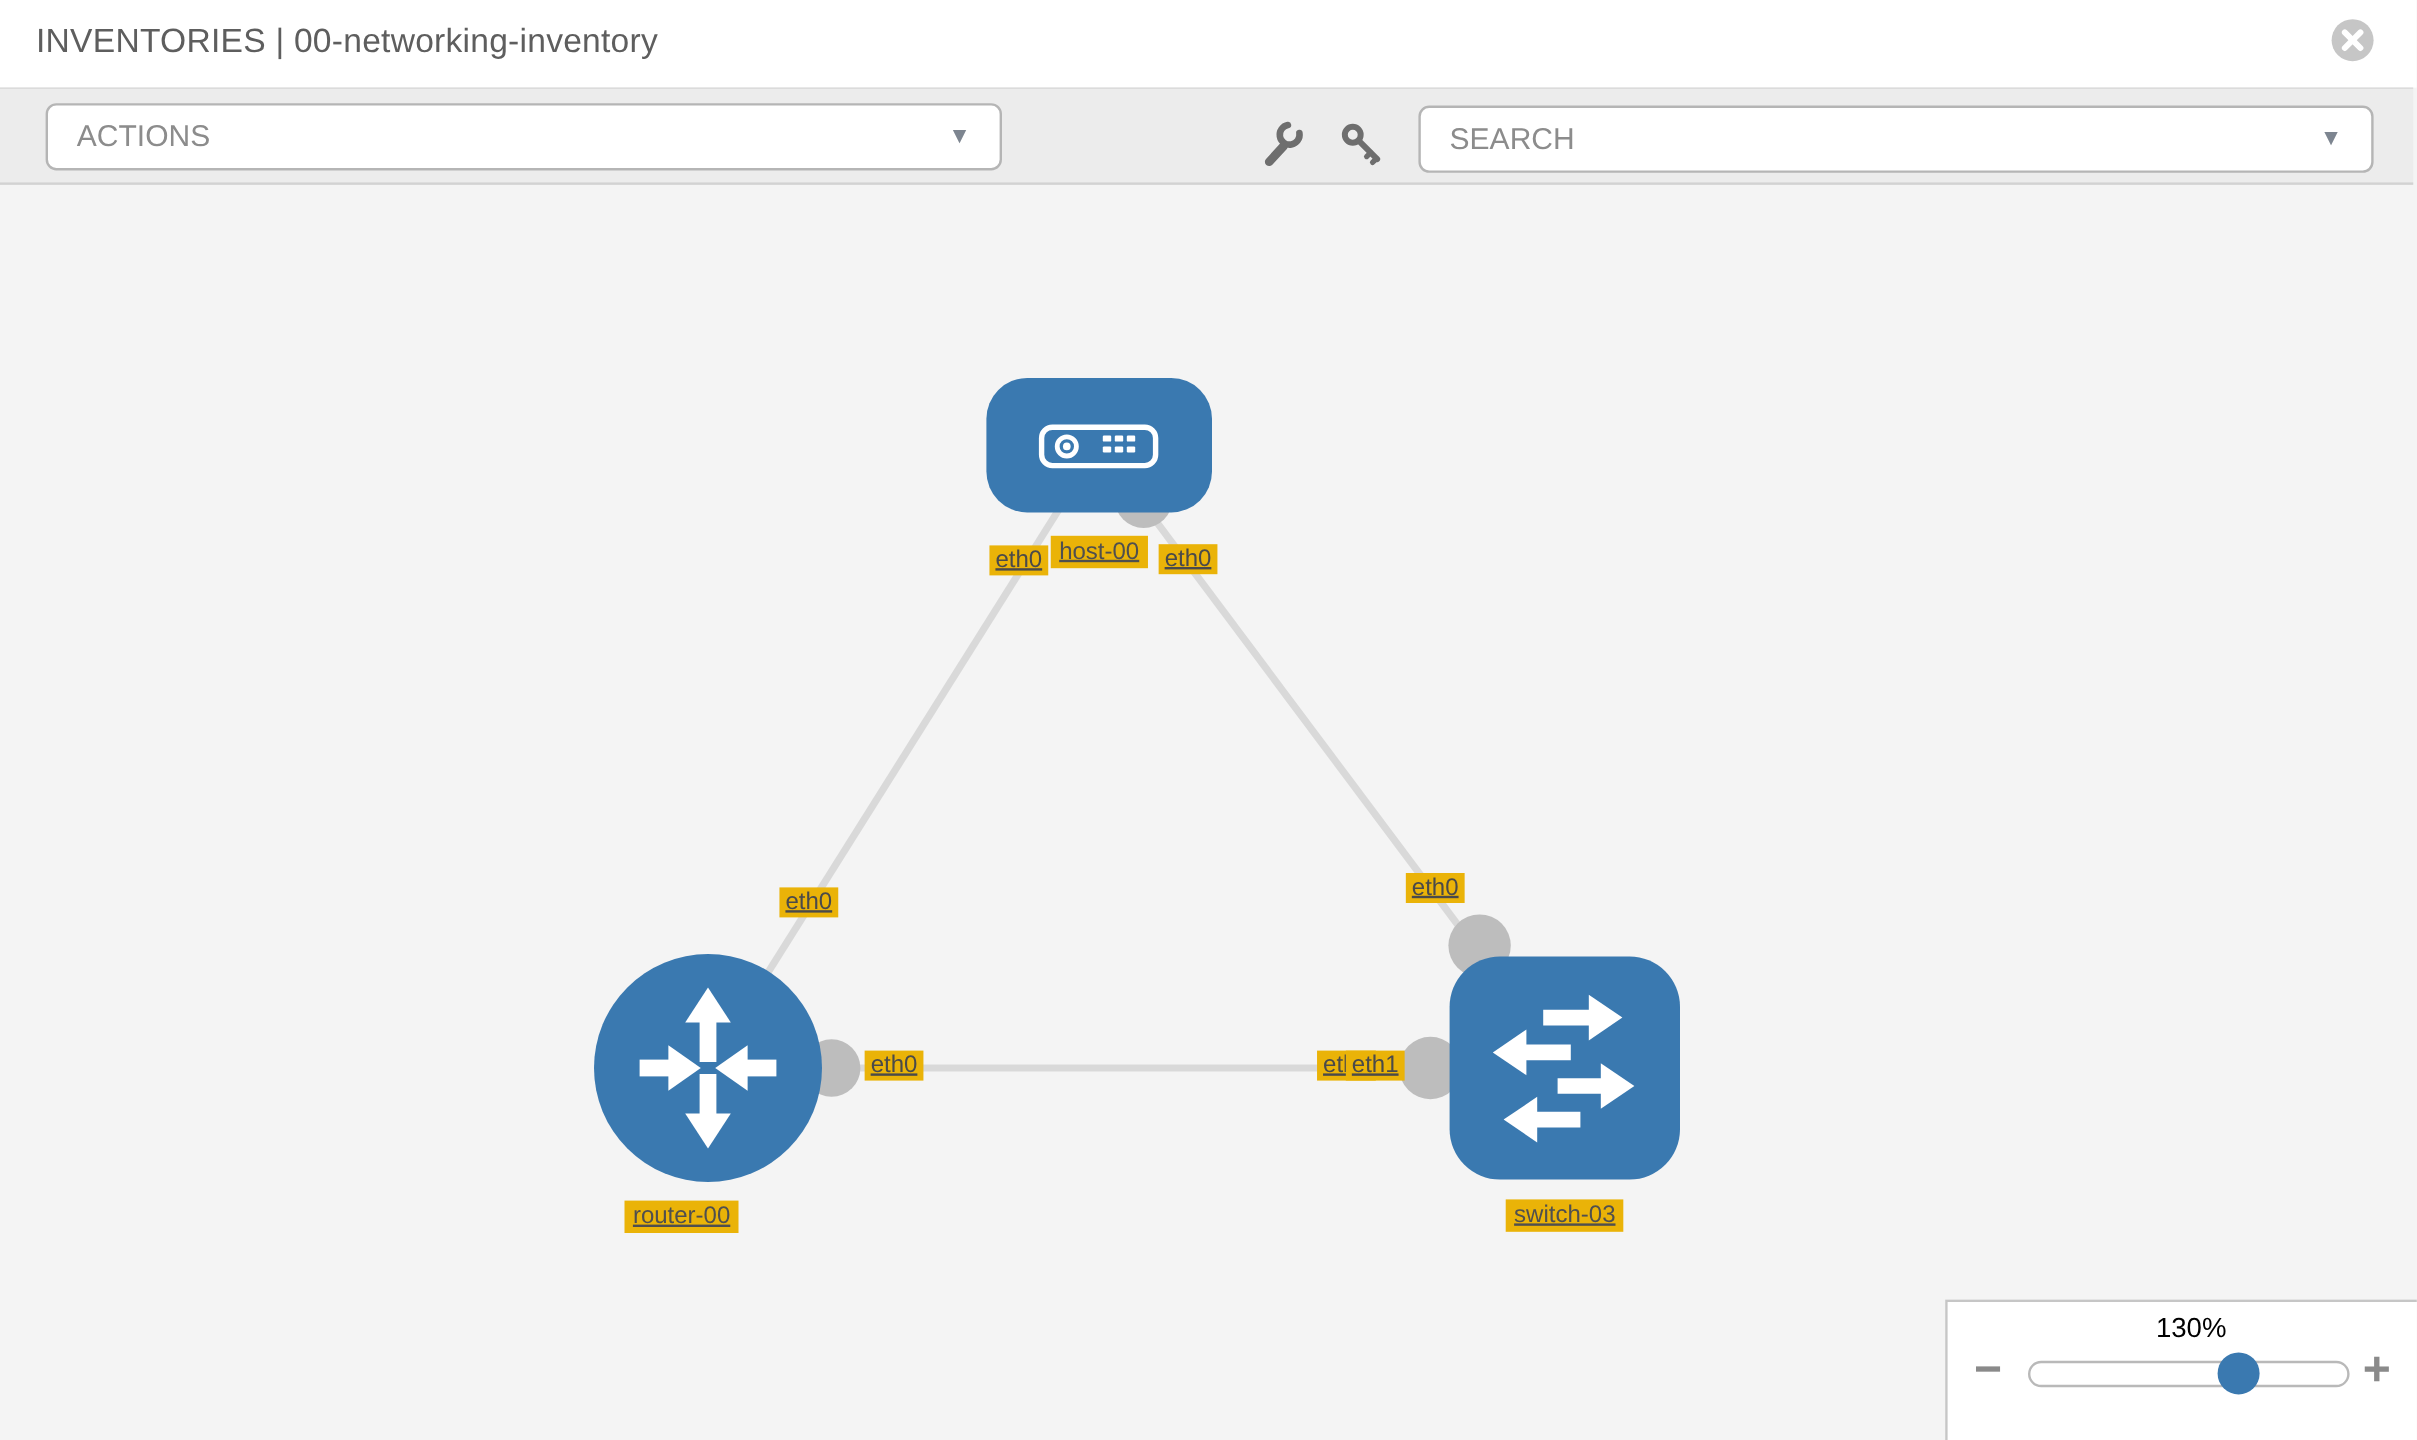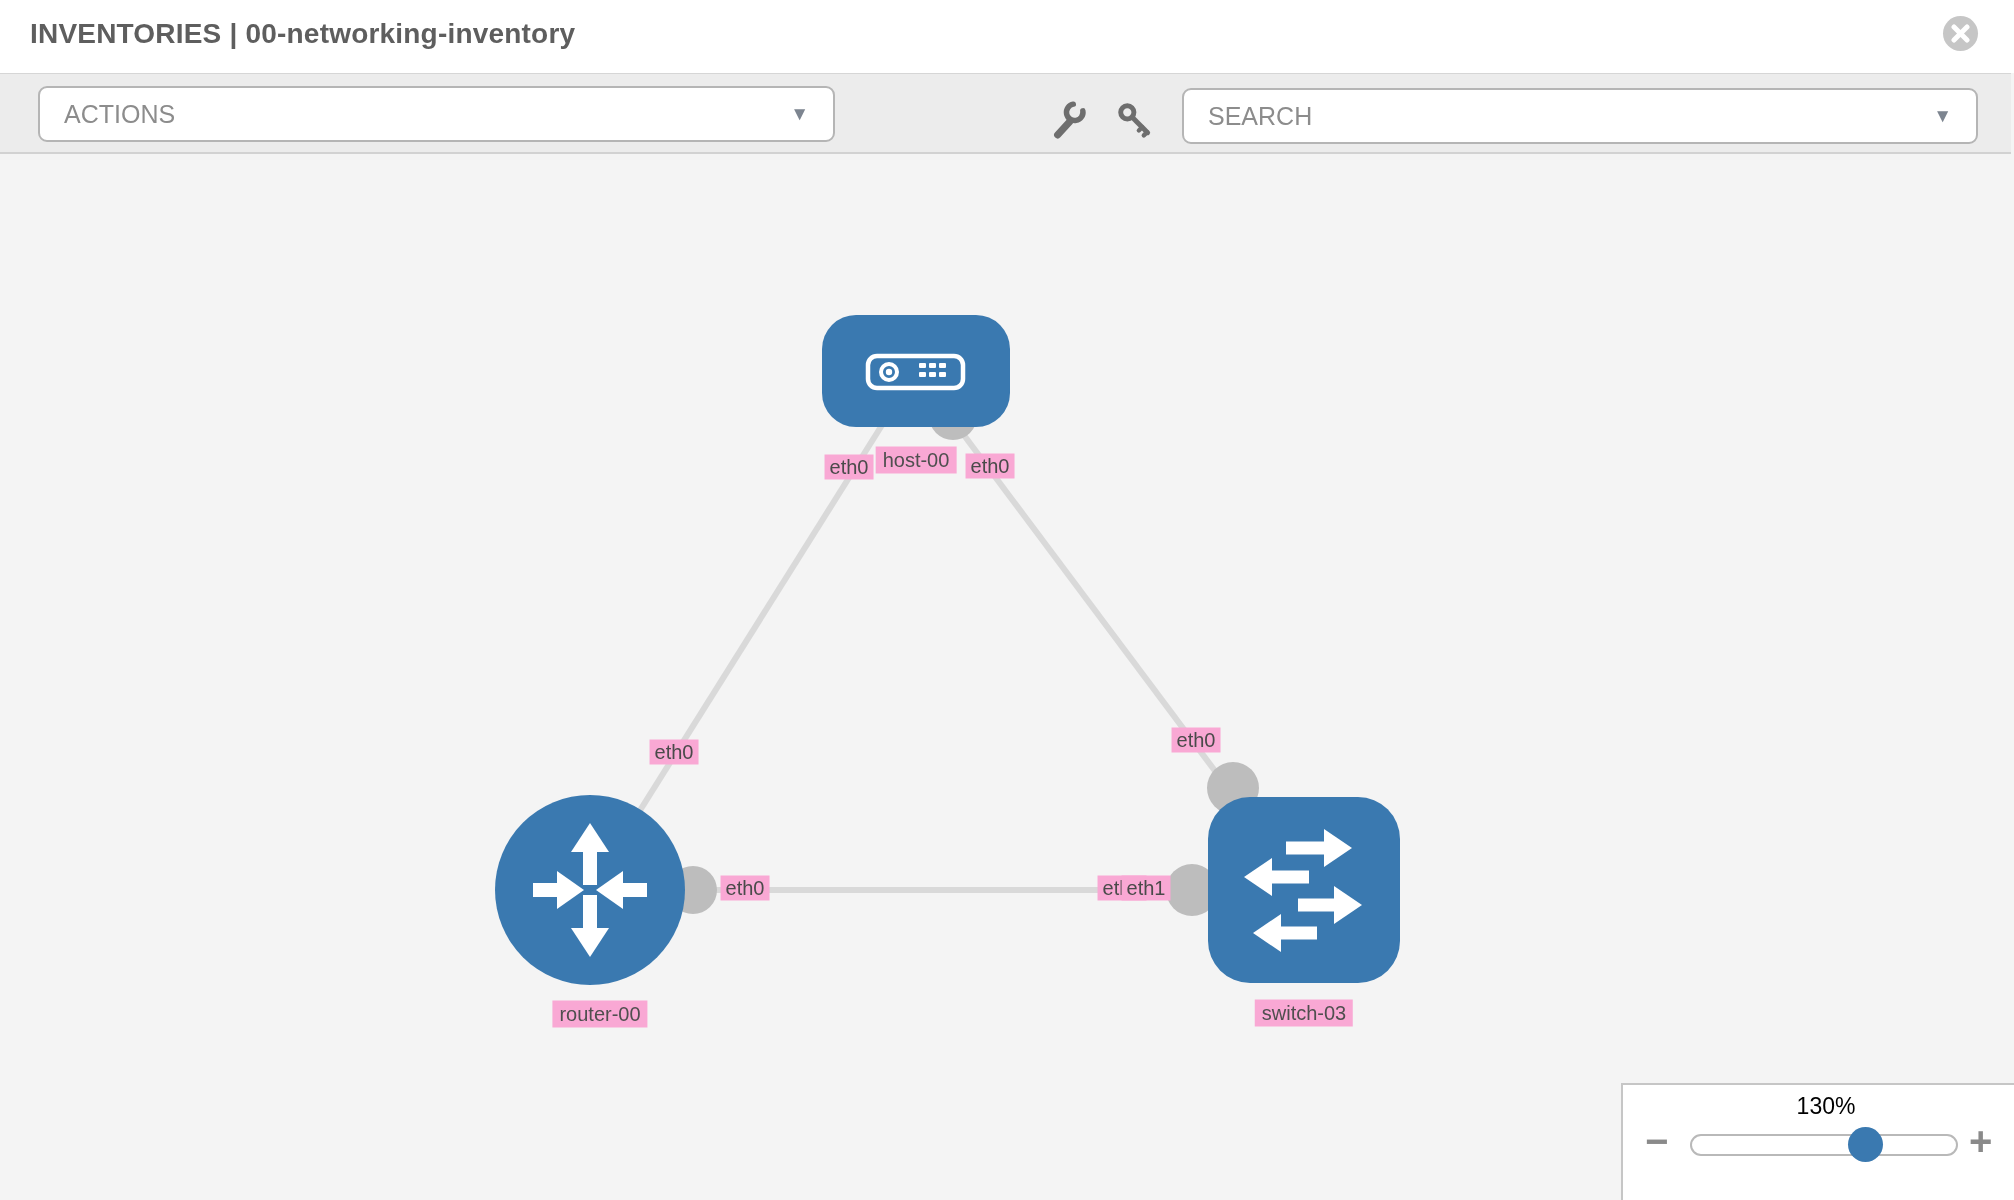--- a/index.html
+++ b/index.html
@@ -8,21 +8,21 @@
     font-family:"Liberation Sans","DejaVu Sans",sans-serif;
     background:#f4f4f4;
   }
   
   .header{
     position:absolute;left:0;top:0;width:2014px;height:73px;
     background:#ffffff;box-sizing:border-box;
   }
   .page-title{
     position:absolute;left:30px;top:18px;
-    font-size:28px;font-weight:bold;color:#5e5e5e;letter-spacing:.2px;
+    font-size:28px;font-weight:normal;color:#5e5e5e;letter-spacing:.2px;
   }
   .close-btn{
     position:absolute;left:1943px;top:16px;width:35px;height:35px;border-radius:50%;
     background:#c6c6c6;cursor:pointer;
   }
   .close-btn svg{position:absolute;left:8px;top:8px;}
   
   .toolbar{
     position:absolute;left:0;top:73px;width:2011px;height:81px;
     background:#ececec;border-top:1px solid #d6d6d6;border-bottom:2px solid #d2d2d2;
@@ -43,22 +43,22 @@
   }
   .wrench-btn{left:1045px;}
   .key-btn{left:1113px;}
   
   .canvas{
     position:absolute;left:0;top:155px;width:2014px;height:1045px;
     background:#f4f4f4;
   }
   .canvas svg.topo{position:absolute;left:0;top:0;}
   .chip{
-    position:absolute;background:#f9a8d4;color:#4a4a4a;white-space:nowrap;
-    transform:translate(-50%,-50%);line-height:1.15;padding:1px 5px;
+    position:absolute;background:#eab308;color:#4a4a4a;white-space:nowrap;
+    transform:translate(-50%,-50%);line-height:1.15;padding:1px 5px;text-decoration:underline;
   }
   .node-label{font-size:20px;color:#4f4f4f;padding:2px 7px;z-index:4;}
   .if-label{font-size:20px;z-index:4;}
   .if-ghost{z-index:5;}
   .if-front{z-index:6;}
   
   .zoom-panel{
     position:absolute;left:1621px;top:1083px;width:400px;height:125px;
     background:#ffffff;border:2px solid #c6c6c6;box-sizing:border-box;
   }
@@ -186,21 +186,21 @@
         <polygon points="1244,722 1272,703 1272,741" stroke="none"></polygon>
         <line x1="1298" y1="750" x2="1336" y2="750"></line>
         <polygon points="1362,750 1334,731 1334,769" stroke="none"></polygon>
         <line x1="1317" y1="778" x2="1279" y2="778"></line>
         <polygon points="1253,778 1281,759 1281,797" stroke="none"></polygon>
       </g>
     </g>
   </svg>
 
   <div class="chip node-label" style="left:916px;top:305px;">host-00</div>
-  <div class="chip node-label" style="left:600px;top:859px;">router-00</div>
+  <div class="chip node-label" style="left:568px;top:859px;">router-00</div>
   <div class="chip node-label" style="left:1304px;top:858px;">switch-03</div>
 
   <div class="chip if-label" style="left:849px;top:312px;">eth0</div>
   <div class="chip if-label" style="left:990px;top:311px;">eth0</div>
   <div class="chip if-label" style="left:674px;top:597px;">eth0</div>
   <div class="chip if-label" style="left:1196px;top:585px;">eth0</div>
   <div class="chip if-label" style="left:745px;top:733px;">eth0</div>
   <div class="chip if-label if-ghost" style="left:1122px;top:733px;">eth1</div>
   <div class="chip if-label if-front" style="left:1146px;top:733px;">eth1</div>
 </div>

